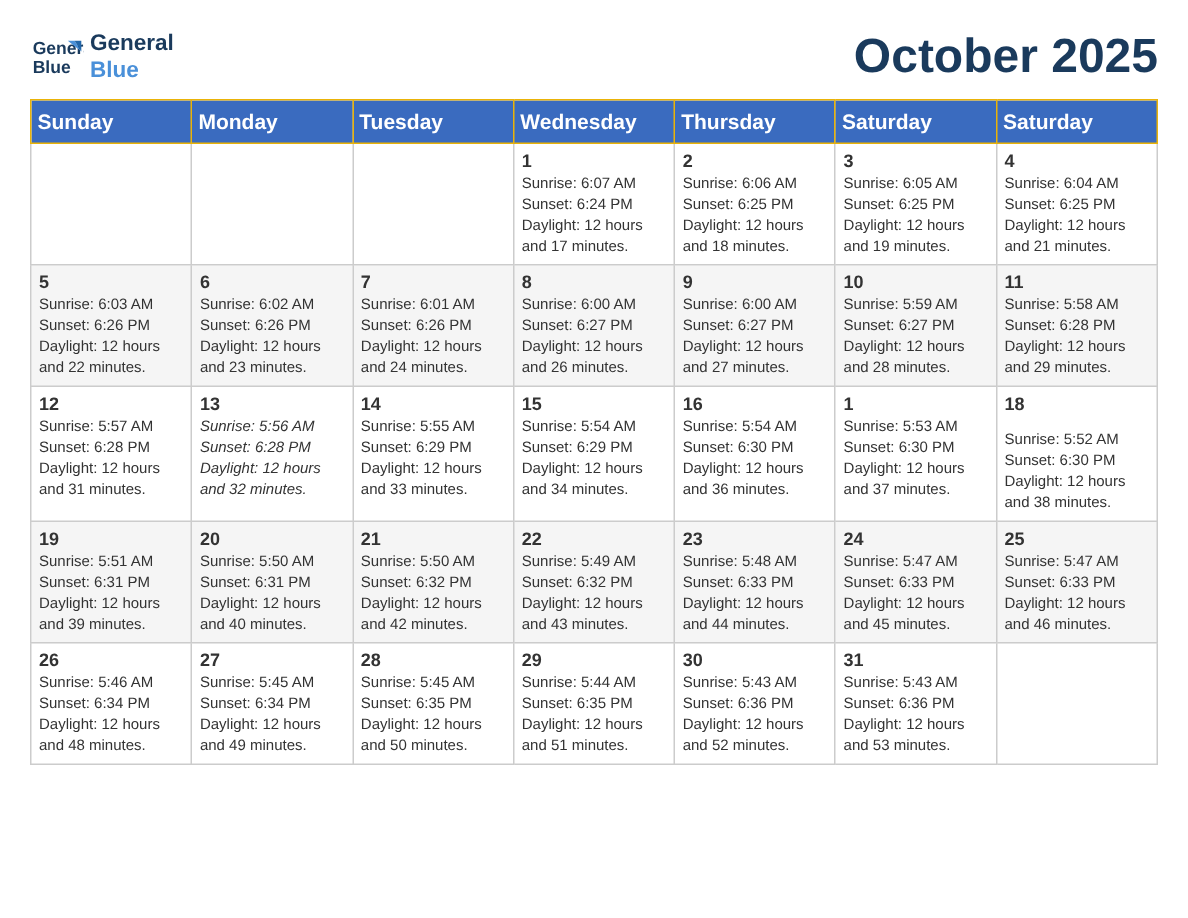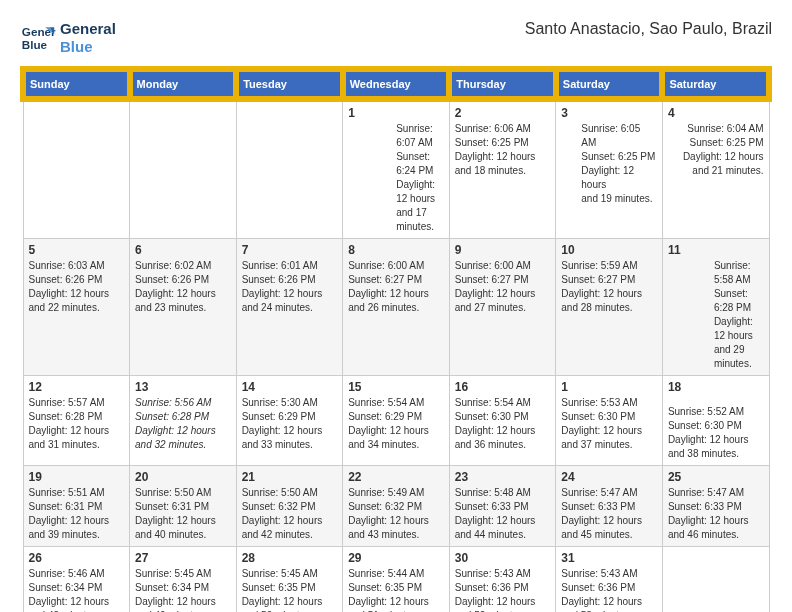--- a/index.html
+++ b/index.html
@@ -40,25 +40,25 @@
       color: #333;
     }
     .calendar {
       width: 100%;
       border-collapse: collapse;
       border: 1px solid #ccc;
     }
     .calendar th {
       background-color: #3a6bbf;
       color: #fff;
-      font-size: 11px;
+      font-size: 14px;
       font-weight: bold;
       padding: 6px 4px;
       text-align: left;
-      border: 6px solid #eab308;
+      border: 1px solid #eab308;
     }
     .calendar td {
       vertical-align: top;
       padding: 4px 5px;
       font-size: 10.5px;
       color: #333;
       border: 1px solid #ccc;
       width: calc(100% / 7);
       min-height: 80px;
       background: #fff;
@@ -91,21 +91,21 @@
       <text x="2" y="32" font-size="13" font-weight="bold" fill="#1a3a5c">Blue</text>
       <polygon points="28,8 38,16 33,8" fill="#4a90d9"></polygon>
       <polygon points="33,8 38,16 38,8" fill="#2266a8"></polygon>
     </svg>
     <div style="display:flex;flex-direction:column;">
       <span style="font-size:15px;font-weight:bold;color:#1a3a5c;line-height:1.2;">General</span>
       <span style="font-size:15px;font-weight:bold;color:#4a90d9;line-height:1.2;">Blue</span>
     </div>
   </div>
   <div class="title-area">
-    <h2>Santo Anastacio, Sao Paulo, Brazil</h2>
+    <h1>October 2025</h1>
   </div>
 </div>
 
 <table class="calendar">
   <thead>
     <tr>
       <th>Sunday</th>
       <th>Monday</th>
       <th>Tuesday</th>
       <th>Wednesday</th>
@@ -114,42 +114,42 @@
       <th>Saturday</th>
     </tr>
   </thead>
   <tbody id="calendar-body">
   <tr>
         <td class="empty"></td>
         <td class="empty"></td>
         <td class="empty"></td>
         <td>
           <span class="day-num">1</span>
-          <div class="day-info" style="white-space: pre-line; margin-left: 48px;">Sunrise: 6:07 AM
+          <div class="day-info" style="white-space: pre-line;">Sunrise: 6:07 AM
 Sunset: 6:24 PM
 Daylight: 12 hours
 and 17 minutes.</div>
         </td>
         <td>
           <span class="day-num">2</span>
           <div class="day-info" style="white-space: pre-line;">Sunrise: 6:06 AM
 Sunset: 6:25 PM
 Daylight: 12 hours
 and 18 minutes.</div>
         </td>
         <td>
           <span class="day-num">3</span>
-          <div class="day-info" style="white-space: pre-line; margin-left: 20px;">Sunrise: 6:05 AM
+          <div class="day-info" style="white-space: pre-line;">Sunrise: 6:05 AM
 Sunset: 6:25 PM
 Daylight: 12 hours
 and 19 minutes.</div>
         </td>
         <td>
           <span class="day-num">4</span>
-          <div class="day-info" style="white-space: pre-line; text-align: right;">Sunrise: 6:04 AM
+          <div class="day-info" style="white-space: pre-line;">Sunrise: 6:04 AM
 Sunset: 6:25 PM
 Daylight: 12 hours
 and 21 minutes.</div>
         </td>
       </tr>
       <tr>
         <td>
           <span class="day-num">5</span>
           <div class="day-info" style="white-space: pre-line;">Sunrise: 6:03 AM
 Sunset: 6:26 PM
@@ -186,21 +186,21 @@
         </td>
         <td>
           <span class="day-num">10</span>
           <div class="day-info" style="white-space: pre-line;">Sunrise: 5:59 AM
 Sunset: 6:27 PM
 Daylight: 12 hours
 and 28 minutes.</div>
         </td>
         <td>
           <span class="day-num">11</span>
-          <div class="day-info" style="white-space: pre-line; margin-left: 46px;">Sunrise: 5:58 AM
+          <div class="day-info" style="white-space: pre-line;">Sunrise: 5:58 AM
 Sunset: 6:28 PM
 Daylight: 12 hours
 and 29 minutes.</div>
         </td>
       </tr>
       <tr>
         <td>
           <span class="day-num">12</span>
           <div class="day-info" style="white-space: pre-line;">Sunrise: 5:57 AM
 Sunset: 6:28 PM
@@ -209,21 +209,21 @@
         </td>
         <td>
           <span class="day-num">13</span>
           <div class="day-info" style="white-space: pre-line; font-style: italic;">Sunrise: 5:56 AM
 Sunset: 6:28 PM
 Daylight: 12 hours
 and 32 minutes.</div>
         </td>
         <td>
           <span class="day-num">14</span>
-          <div class="day-info" style="white-space: pre-line;">Sunrise: 5:30 AM
+          <div class="day-info" style="white-space: pre-line;">Sunrise: 5:55 AM
 Sunset: 6:29 PM
 Daylight: 12 hours
 and 33 minutes.</div>
         </td>
         <td>
           <span class="day-num">15</span>
           <div class="day-info" style="white-space: pre-line;">Sunrise: 5:54 AM
 Sunset: 6:29 PM
 Daylight: 12 hours
 and 34 minutes.</div>

